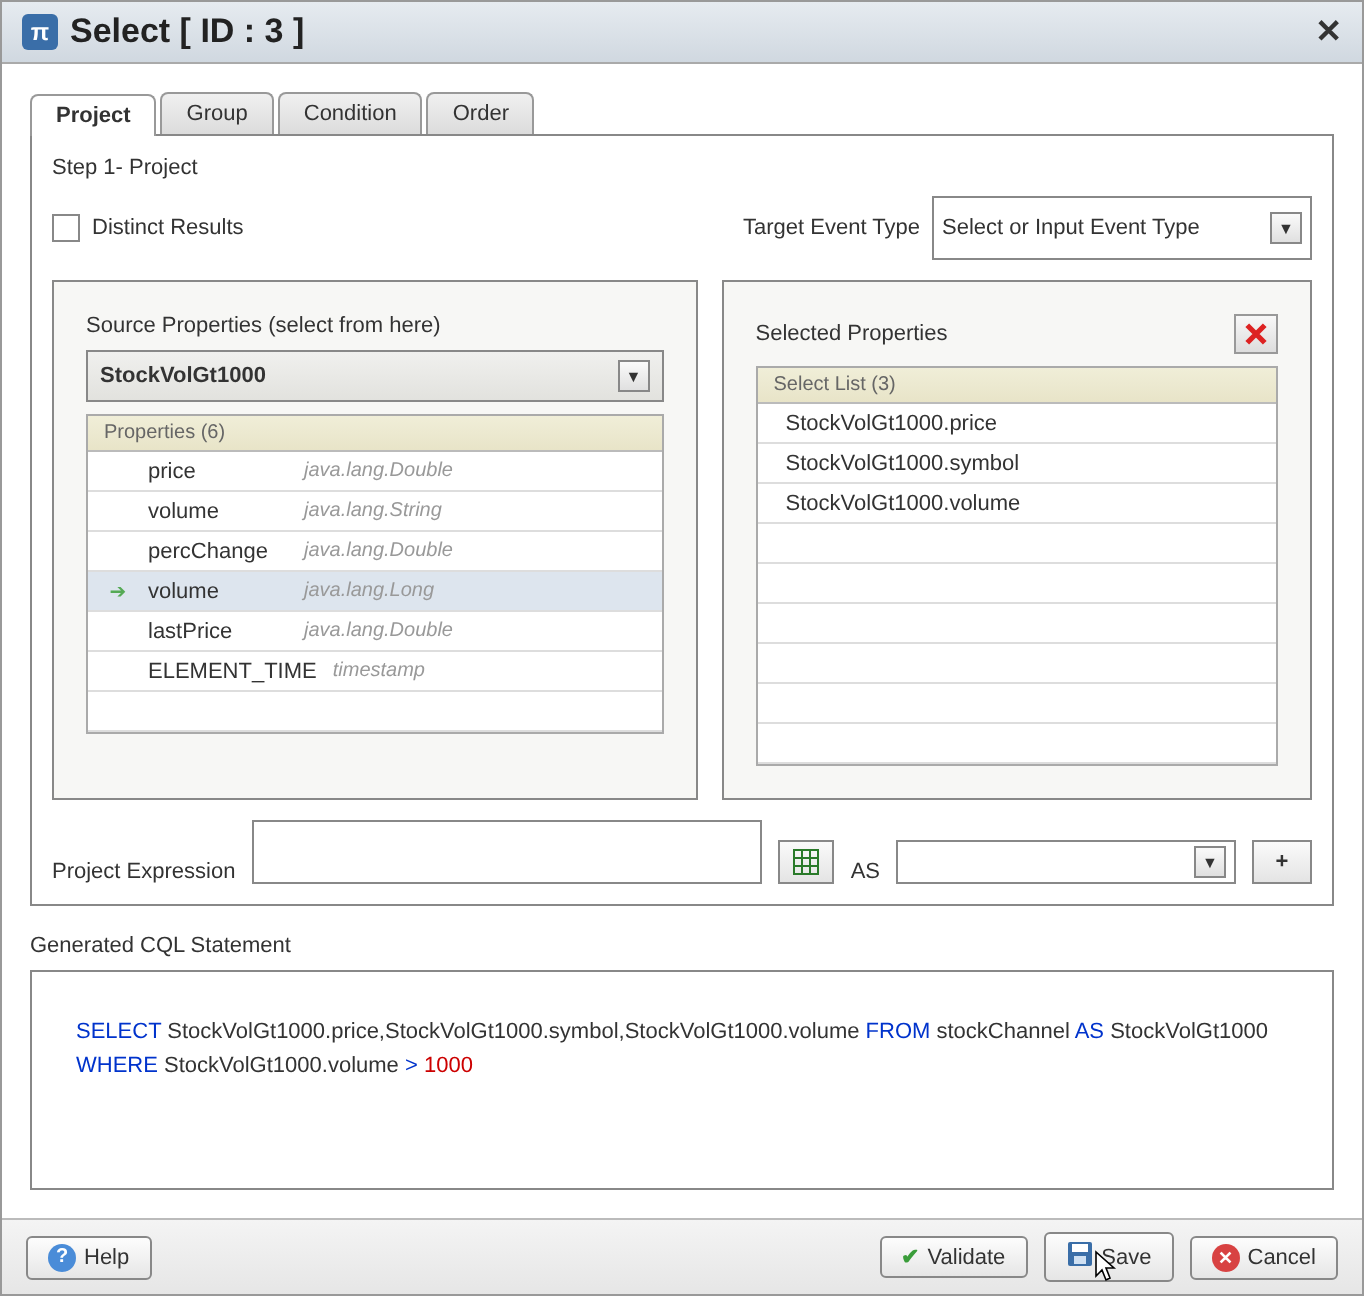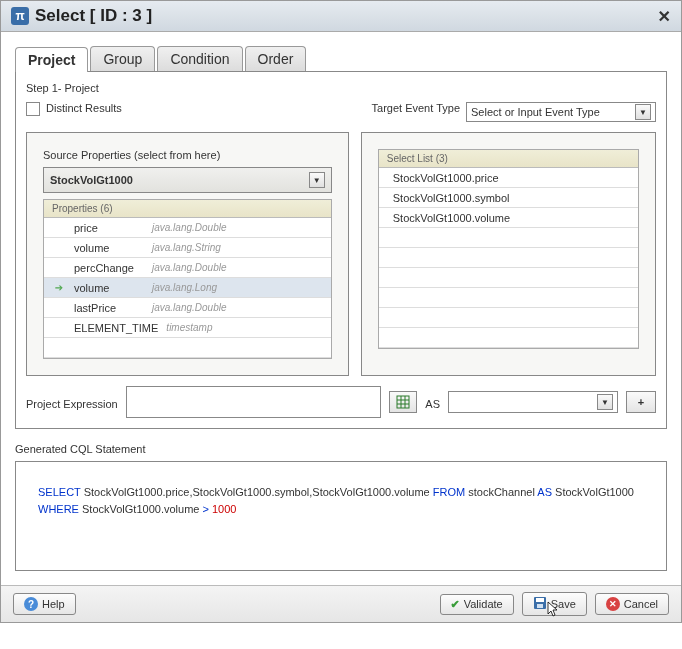--- a/index.html
+++ b/index.html
@@ -19,35 +19,35 @@
 .close-x { font-size: 16px; font-weight: bold; cursor: pointer; color: #333; }
 
 .content { padding: 14px; }
 
 .tabs { display: flex; border-bottom: 1px solid #888; }
 .tab {
   background: linear-gradient(#f0f0f0, #dcdcdc);
   border: 1px solid #999; border-bottom: none;
   border-radius: 4px 4px 0 0;
   padding: 4px 12px; margin-right: 2px;
-  font-size: 14px; cursor: pointer;
+  font-size: 11px; cursor: pointer;
 }
 .tab.active { background: #fff; font-weight: bold; position: relative; top: 1px; }
 
 .tab-pane { border: 1px solid #888; border-top: none; padding: 10px; }
 
 .step-title { font-size: 11px; margin-bottom: 8px; }
 
-.row { display: flex; margin-bottom: 10px; gap: 6px; }
+.row { display: flex; align-items: center; margin-bottom: 10px; gap: 6px; }
 .checkbox { width: 14px; height: 14px; border: 1px solid #888; background: #fff; }
 .label { font-size: 11px; }
 .row .spacer { flex: 1; }
 .dropdown {
   border: 1px solid #888; background: #fff;
-  height: 20px; display: flex; align-items: center; justify-content: space-between;
+  height: 32px; display: flex; align-items: center; justify-content: space-between;
   padding: 0 4px; min-width: 190px;
 }
 .dropdown-arrow { width: 16px; height: 16px; border: 1px solid #888; background: linear-gradient(#fafafa,#e0e0e0); display: flex; align-items: center; justify-content: center; font-size: 8px; }
 
 .two-col { display: flex; gap: 12px; }
 .panel { border: 1px solid #888; flex: 1; padding: 16px; background: #f7f7f5; }
 .panel-header { display: flex; align-items: center; justify-content: space-between; margin-bottom: 6px; font-size: 11px; }
 .del-btn { width: 22px; height: 20px; background: linear-gradient(#f8f8f8,#ddd); border: 1px solid #999; display: flex; align-items: center; justify-content: center; cursor: pointer; }
 .del-btn svg { width: 14px; height: 14px; }
 
@@ -68,21 +68,21 @@
 }
 .prop-row .arrow { width: 14px; color: #5a5; font-size: 10px; display: inline-block; text-align: center; }
 .prop-row.selected { background: #dde5ee; }
 .prop-name { min-width: 70px; }
 .prop-type { color: #999; font-style: italic; font-size: 10px; }
 .prop-row.empty { height: 20px; }
 
 .sel-row { border-bottom: 1px solid #ddd; padding: 3px 14px; font-size: 11px; height: 20px; display: flex; align-items: center; }
 .sel-row.empty { height: 20px; }
 
-.expr-row { display: flex; align-items: center; gap: 8px; margin-top: 10px; }
+.expr-row { display: flex; align-items: flex-end; gap: 8px; margin-top: 10px; }
 .expr-row .label { padding-top: 4px; }
 .expr-input { border: 1px solid #888; height: 32px; flex: 1; background: #fff; }
 .icon-btn { width: 28px; height: 22px; border: 1px solid #888; background: linear-gradient(#fafafa,#e4e4e4); display: flex; align-items: center; justify-content: center; cursor: pointer; }
 .as-dd { border: 1px solid #888; background: #fff; height: 22px; width: 170px; display: flex; align-items: center; justify-content: space-between; padding: 0 4px; }
 .plus-btn { width: 30px; height: 22px; border: 1px solid #888; background: linear-gradient(#fafafa,#e4e4e4); display: flex; align-items: center; justify-content: center; font-weight: bold; cursor: pointer; }
 
 .cql-section { margin-top: 14px; }
 .cql-box { border: 1px solid #888; background: #fff; padding: 22px; margin-top: 6px; min-height: 110px; font-size: 11px; line-height: 1.5; }
 .kw { color: #0033cc; }
 .num { color: #cc0000; }
@@ -184,20 +184,28 @@
                   <span class="arrow" style="visibility:hidden">➔</span>
     <span class="prop-name">ELEMENT_TIME</span>
     <span class="prop-type">timestamp</span>
                 </div>
               </div>
             <div class="prop-row empty"></div>
           </div>
         </div>
 
         <div class="panel" style="flex:0.95">
+          <div class="panel-header">
+            <span>Selected Properties</span>
+            <div class="del-btn">
+              <svg viewBox="0 0 16 16">
+                <path d="M3 3 L13 13 M13 3 L3 13" stroke="#d22" stroke-width="3" fill="none"></path>
+              </svg>
+            </div>
+          </div>
           <div class="mini-panel">
             <div class="mini-header">Select List (3)</div>
             <div id="sel-container">
                 <div class="sel-row">StockVolGt1000.price</div>
                 <div class="sel-row">StockVolGt1000.symbol</div>
                 <div class="sel-row">StockVolGt1000.volume</div>
                 <div class="sel-row empty"></div>
                 <div class="sel-row empty"></div>
                 <div class="sel-row empty"></div>
                 <div class="sel-row empty"></div>

